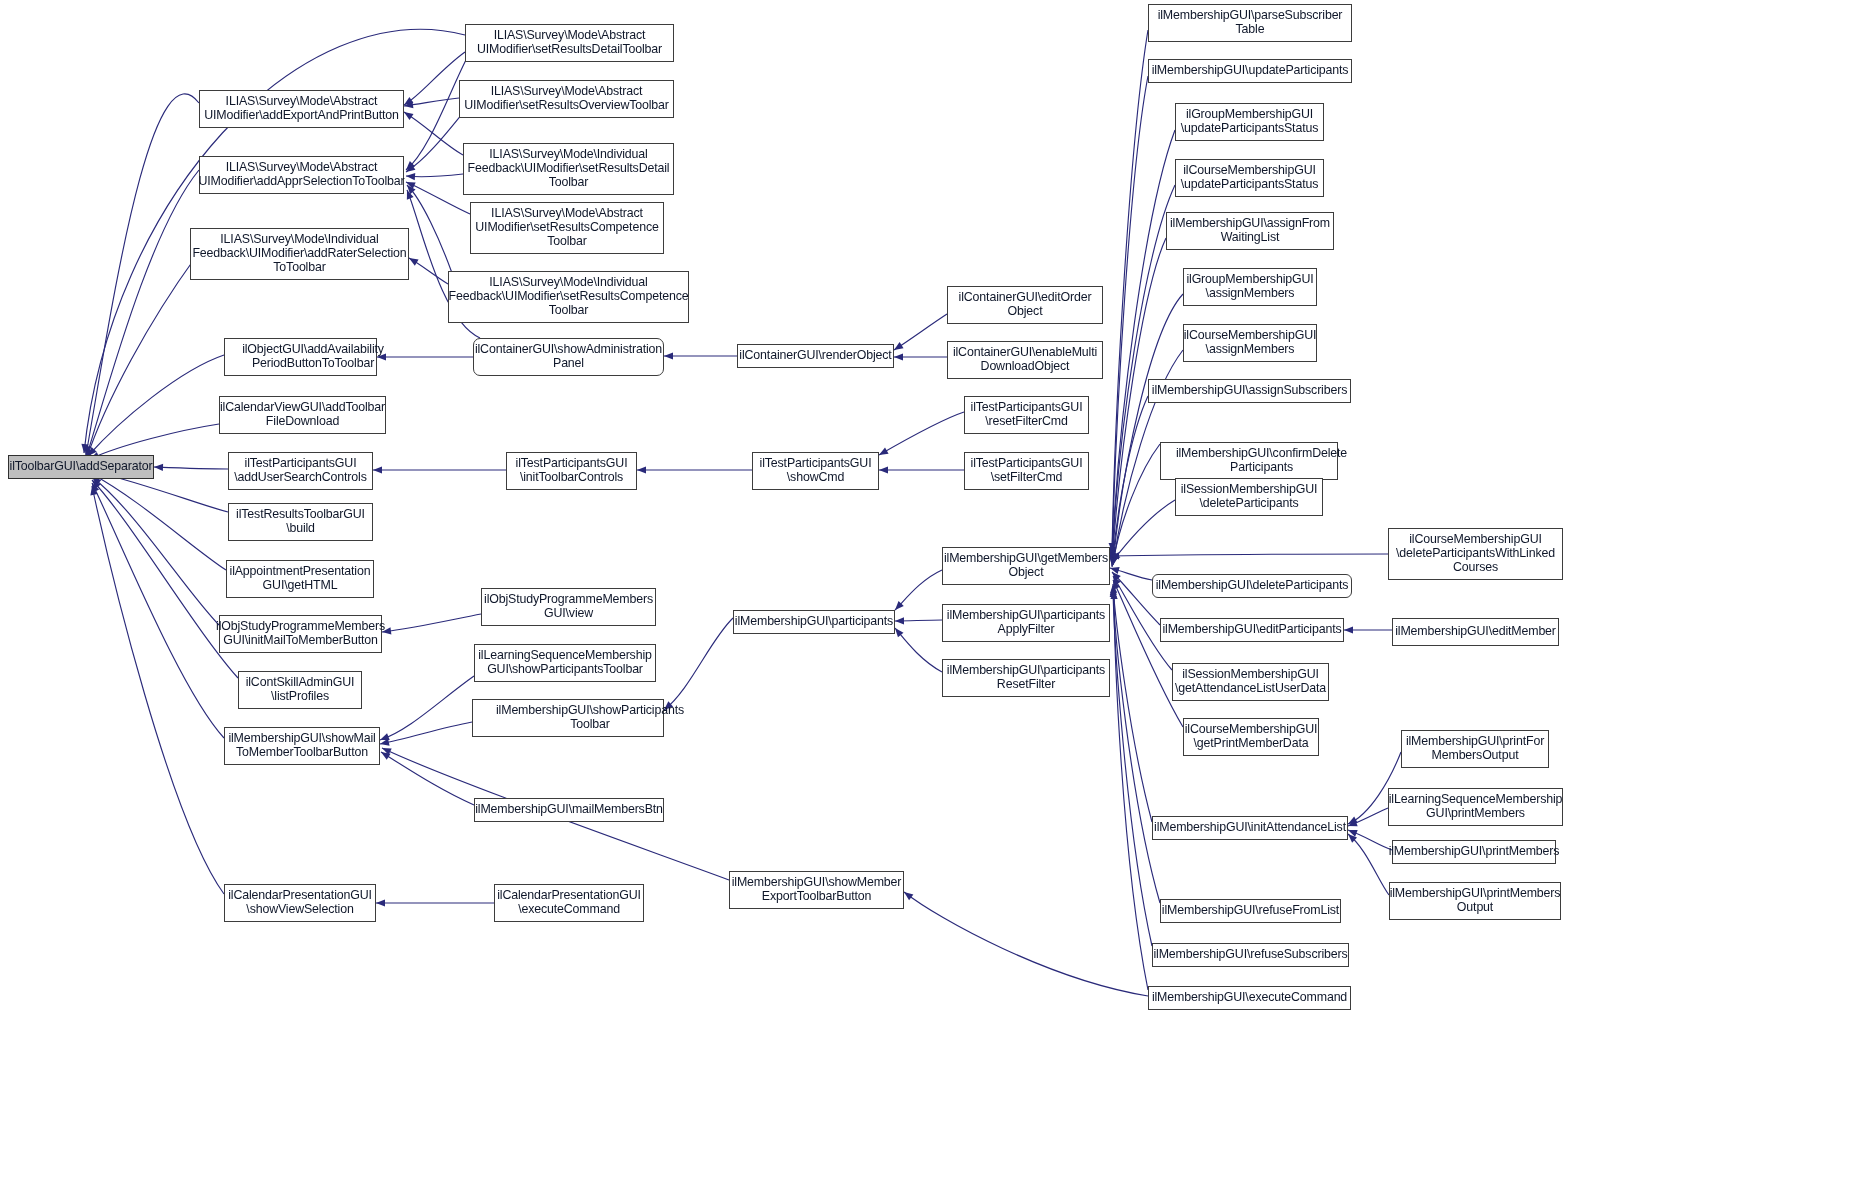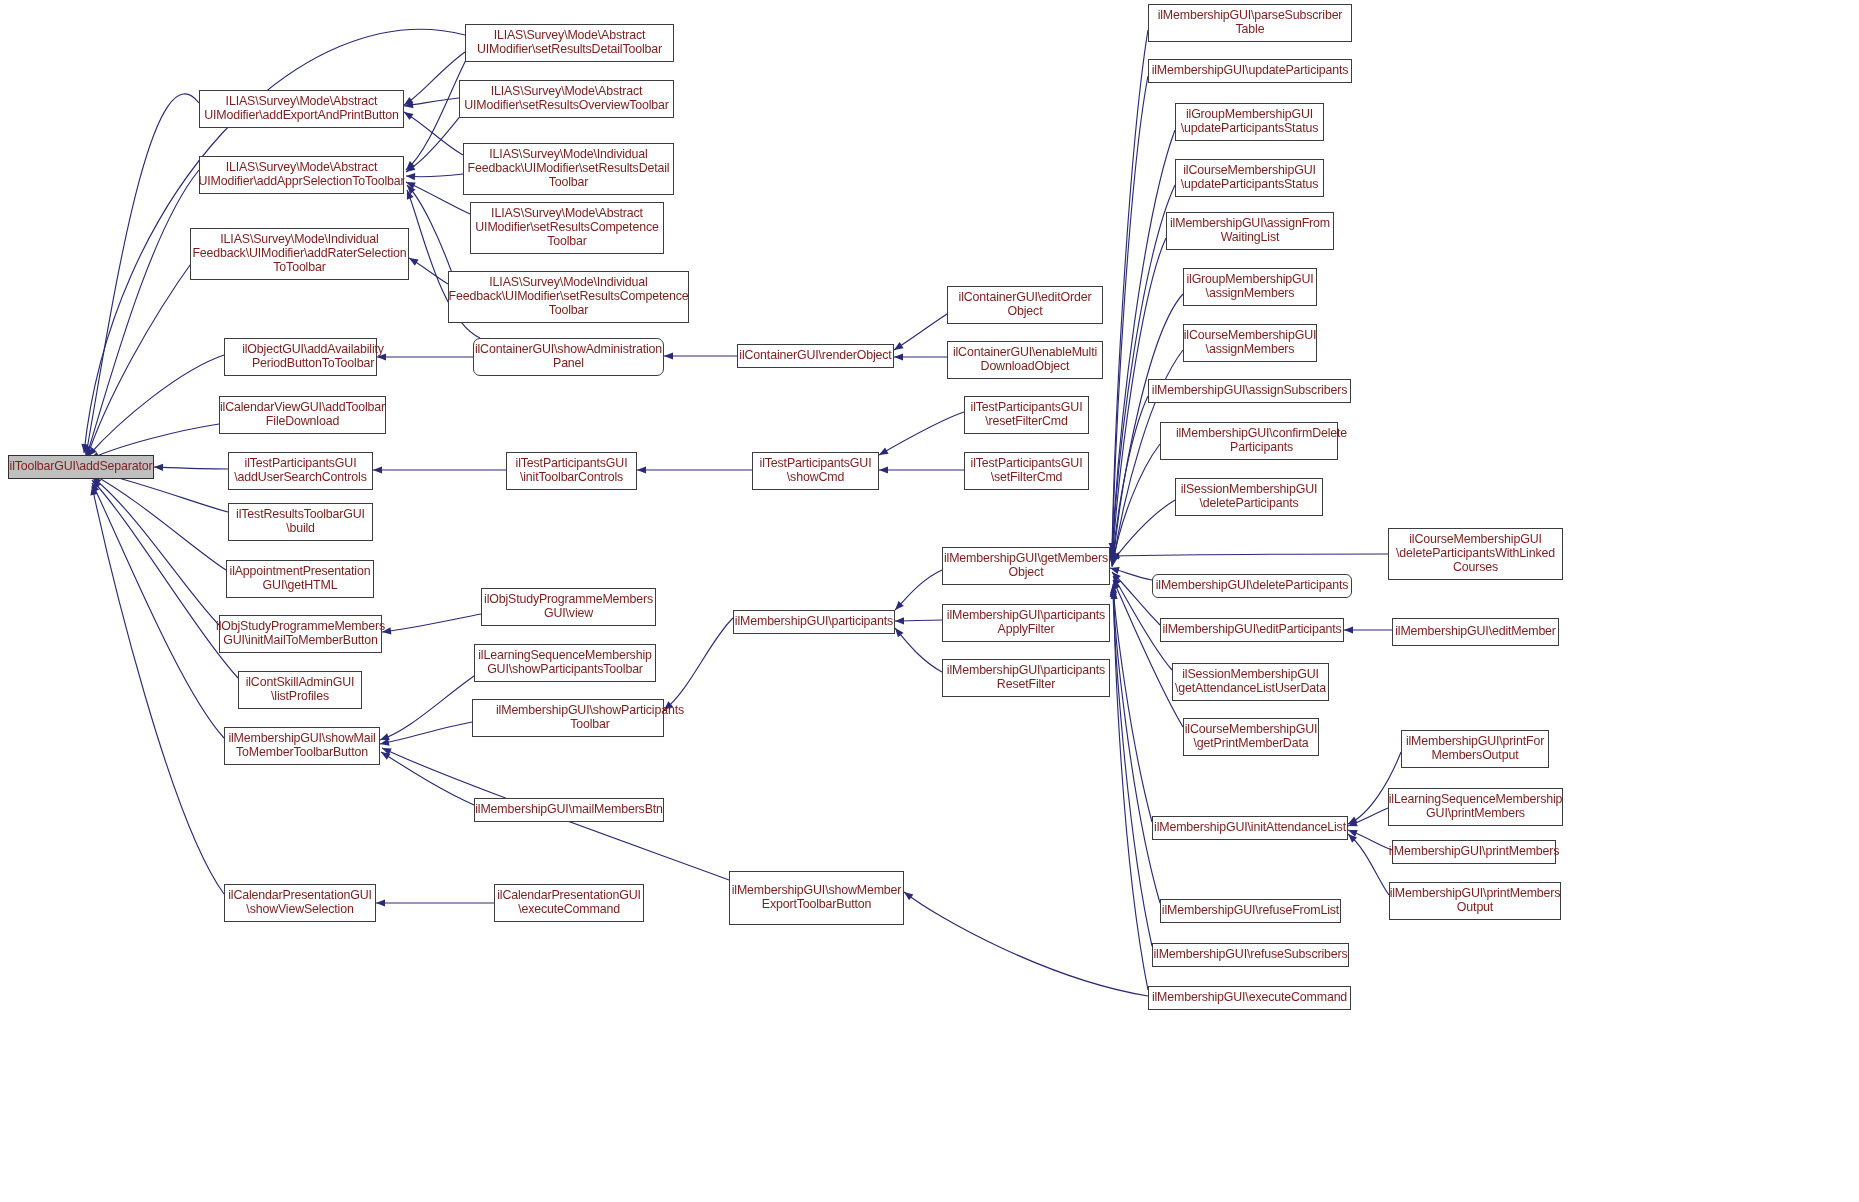--- a/index.html
+++ b/index.html
@@ -16,21 +16,21 @@
     left:0; top:0;
     width:1859px;
     height:1202px;
     pointer-events:none;
   }
   .node{
     position:absolute;
     box-sizing:border-box;
     border:1px solid #3d3d3d;
     background:#ffffff;
-    color:#7f1d1d;
+    color:#0f172a;
     display:flex;
     align-items:center;
     justify-content:center;
     text-align:center;
     line-height:1.12;
     font-size:12.4px;
     letter-spacing:-0.15px;
     padding:1px 3px;
     white-space:pre-line;
     z-index:2;
@@ -238,21 +238,21 @@
 GUI\view</div>
       <div class="node" style="left: 238px; top: 671px; width: 124px; height: 38px;">ilContSkillAdminGUI
 \listProfiles</div>
       <div class="node" style="left: 474px; top: 644px; width: 182px; height: 38px;">ilLearningSequenceMembership
 GUI\showParticipantsToolbar</div>
       <div class="node" style="left: 472px; top: 699px; width: 192px; height: 38px; padding-left: 47px;">ilMembershipGUI\showParticipants
 Toolbar</div>
       <div class="node" style="left: 224px; top: 727px; width: 156px; height: 38px;">ilMembershipGUI\showMail
 ToMemberToolbarButton</div>
       <div class="node" style="left: 474px; top: 798px; width: 190px; height: 24px;">ilMembershipGUI\mailMembersBtn</div>
-      <div class="node" style="left: 729px; top: 871px; width: 175px; height: 54px;">ilMembershipGUI\showMember
+      <div class="node" style="left: 729px; top: 871px; width: 175px; height: 38px;">ilMembershipGUI\showMember
 ExportToolbarButton</div>
       <div class="node" style="left: 224px; top: 884px; width: 152px; height: 38px;">ilCalendarPresentationGUI
 \showViewSelection</div>
       <div class="node" style="left: 494px; top: 884px; width: 150px; height: 38px;">ilCalendarPresentationGUI
 \executeCommand</div>
       <div class="node" style="left: 733px; top: 610px; width: 162px; height: 24px;">ilMembershipGUI\participants</div>
       <div class="node" style="left: 942px; top: 547px; width: 168px; height: 38px;">ilMembershipGUI\getMembers
 Object</div>
       <div class="node" style="left: 942px; top: 604px; width: 168px; height: 38px;">ilMembershipGUI\participants
 ApplyFilter</div>
@@ -265,21 +265,21 @@
 \updateParticipantsStatus</div>
       <div class="node" style="left: 1175px; top: 159px; width: 149px; height: 38px;">ilCourseMembershipGUI
 \updateParticipantsStatus</div>
       <div class="node" style="left: 1166px; top: 212px; width: 168px; height: 38px;">ilMembershipGUI\assignFrom
 WaitingList</div>
       <div class="node" style="left: 1183px; top: 268px; width: 134px; height: 38px;">ilGroupMembershipGUI
 \assignMembers</div>
       <div class="node" style="left: 1183px; top: 324px; width: 134px; height: 38px;">ilCourseMembershipGUI
 \assignMembers</div>
       <div class="node" style="left: 1148px; top: 379px; width: 203px; height: 24px;">ilMembershipGUI\assignSubscribers</div>
-      <div class="node" style="left: 1160px; top: 422px; width: 178px; height: 38px; padding-left: 28px;">ilMembershipGUI\confirmDelete
+      <div class="node" style="left: 1160px; top: 442px; width: 178px; height: 38px; padding-left: 28px;">ilMembershipGUI\confirmDelete
 Participants</div>
       <div class="node" style="left: 1175px; top: 478px; width: 148px; height: 38px;">ilSessionMembershipGUI
 \deleteParticipants</div>
       <div class="node" style="left: 1388px; top: 528px; width: 175px; height: 52px;">ilCourseMembershipGUI
 \deleteParticipantsWithLinked
 Courses</div>
       <div class="node" style="left: 1152px; top: 574px; width: 200px; height: 24px; border-radius: 6px;">ilMembershipGUI\deleteParticipants</div>
       <div class="node" style="left: 1160px; top: 618px; width: 184px; height: 24px;">ilMembershipGUI\editParticipants</div>
       <div class="node" style="left: 1392px; top: 618px; width: 167px; height: 28px;">ilMembershipGUI\editMember</div>
       <div class="node" style="left: 1172px; top: 663px; width: 157px; height: 38px;">ilSessionMembershipGUI

